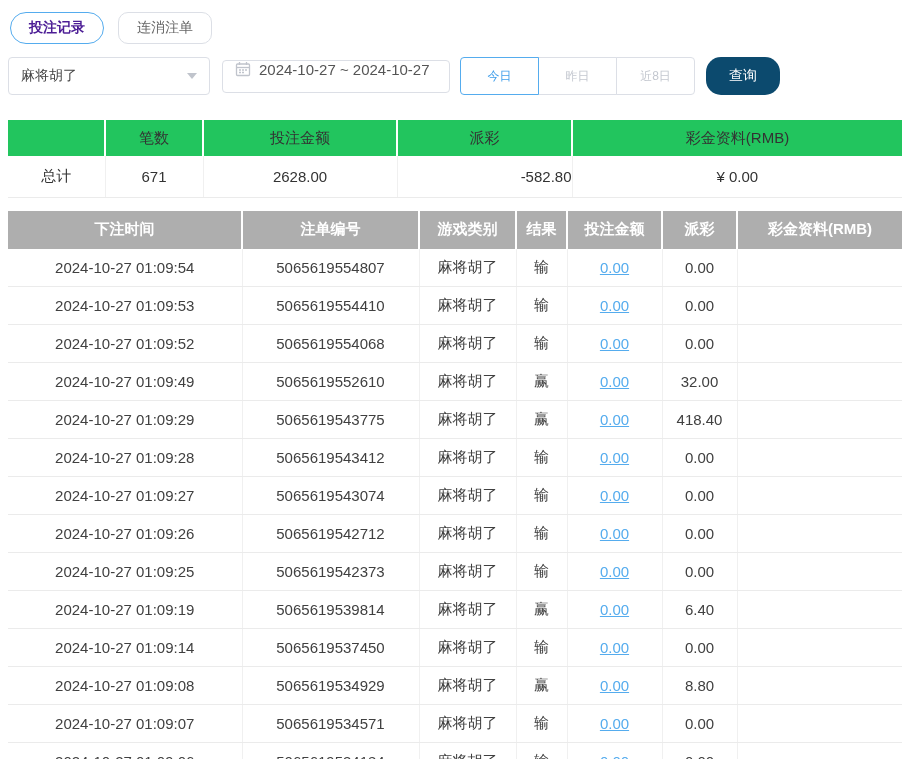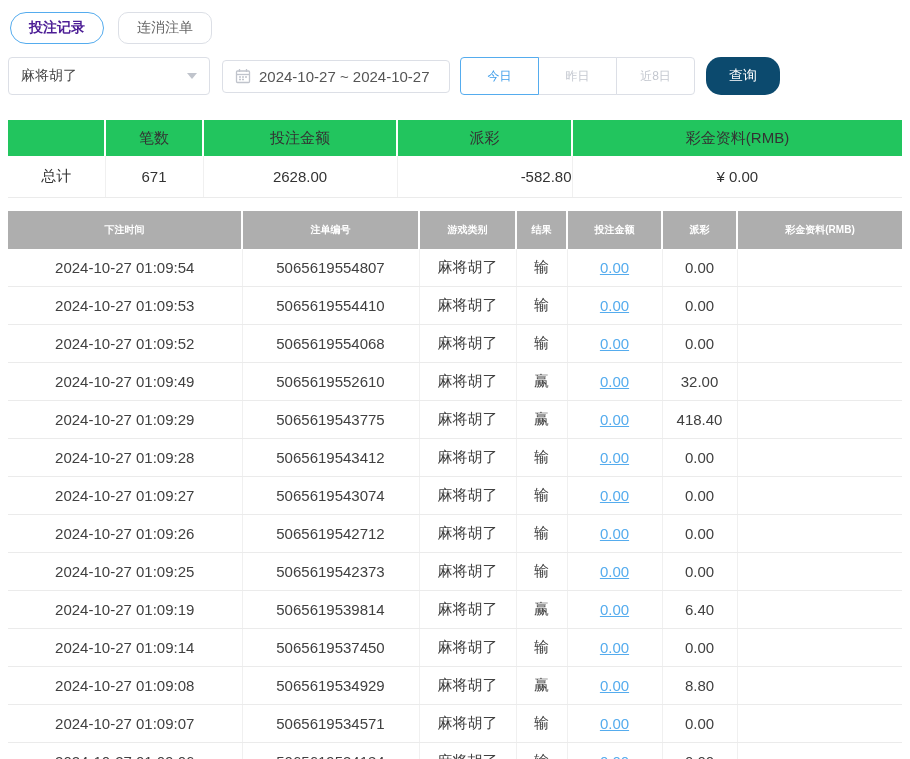--- a/index.html
+++ b/index.html
@@ -26,21 +26,21 @@
     width: 202px; height: 38px; border: 1px solid #dcdfe6; border-radius: 4px;
     display: flex; align-items: center; justify-content: space-between;
     padding: 0 12px; font-size: 14px; color: #444; cursor: pointer; margin-right: 12px;
   }
   .caret {
     width: 0; height: 0; border-left: 5px solid transparent; border-right: 5px solid transparent;
     border-top: 6px solid #c0c4cc;
   }
   .date-range {
     width: 228px; height: 33px; border: 1px solid #dcdfe6; border-radius: 4px;
-    display: flex; align-items: center; gap: 8px; padding: 0 12px;
+    display: flex; align-items: flex-start; gap: 8px; padding: 0 12px;
     font-size: 15px; color: #555; cursor: pointer; margin-right: 10px;
   }
   .btn-group { display: flex; margin-right: 11px; }
   .btn-group button {
     width: 79px; height: 38px; background: #fff; border: 1px solid #dcdfe6;
     font-size: 12px; color: #c3c7cf; cursor: pointer; position: relative;
   }
   .btn-group button + button { margin-left: -1px; }
   .btn-group button:first-child { border-radius: 4px 0 0 4px; }
   .btn-group button:last-child { border-radius: 0 4px 4px 0; }
@@ -61,21 +61,21 @@
   }
   .summary-table th:last-child { border-right: none; }
   .summary-table td {
     height: 41px; font-size: 15px; color: #333;
     border-bottom: 1px solid #ebebeb; border-right: 1px solid #f0f0f0;
   }
   .summary-table td:last-child { border-right: none; }
   .negative { color: #ef5b5b; text-align: right; }
 
   .main-table th {
-    background: #aeaeae; color: #ffffff; font-weight: bold; font-size: 10px; height: 38px;
+    background: #aeaeae; color: #ffffff; font-weight: bold; font-size: 15px; height: 38px;
     border-right: 2px solid #fff;
   }
   .main-table th:last-child { border-right: none; }
   .main-table td {
     height: 38px; font-size: 15px; color: #404040;
     border-bottom: 1px solid #ebebeb; border-right: 1px solid #f0f0f0;
   }
   .main-table td:last-child { border-right: none; }
   .bet-link { color: #55acee; text-decoration: underline; cursor: pointer; }
 </style>

